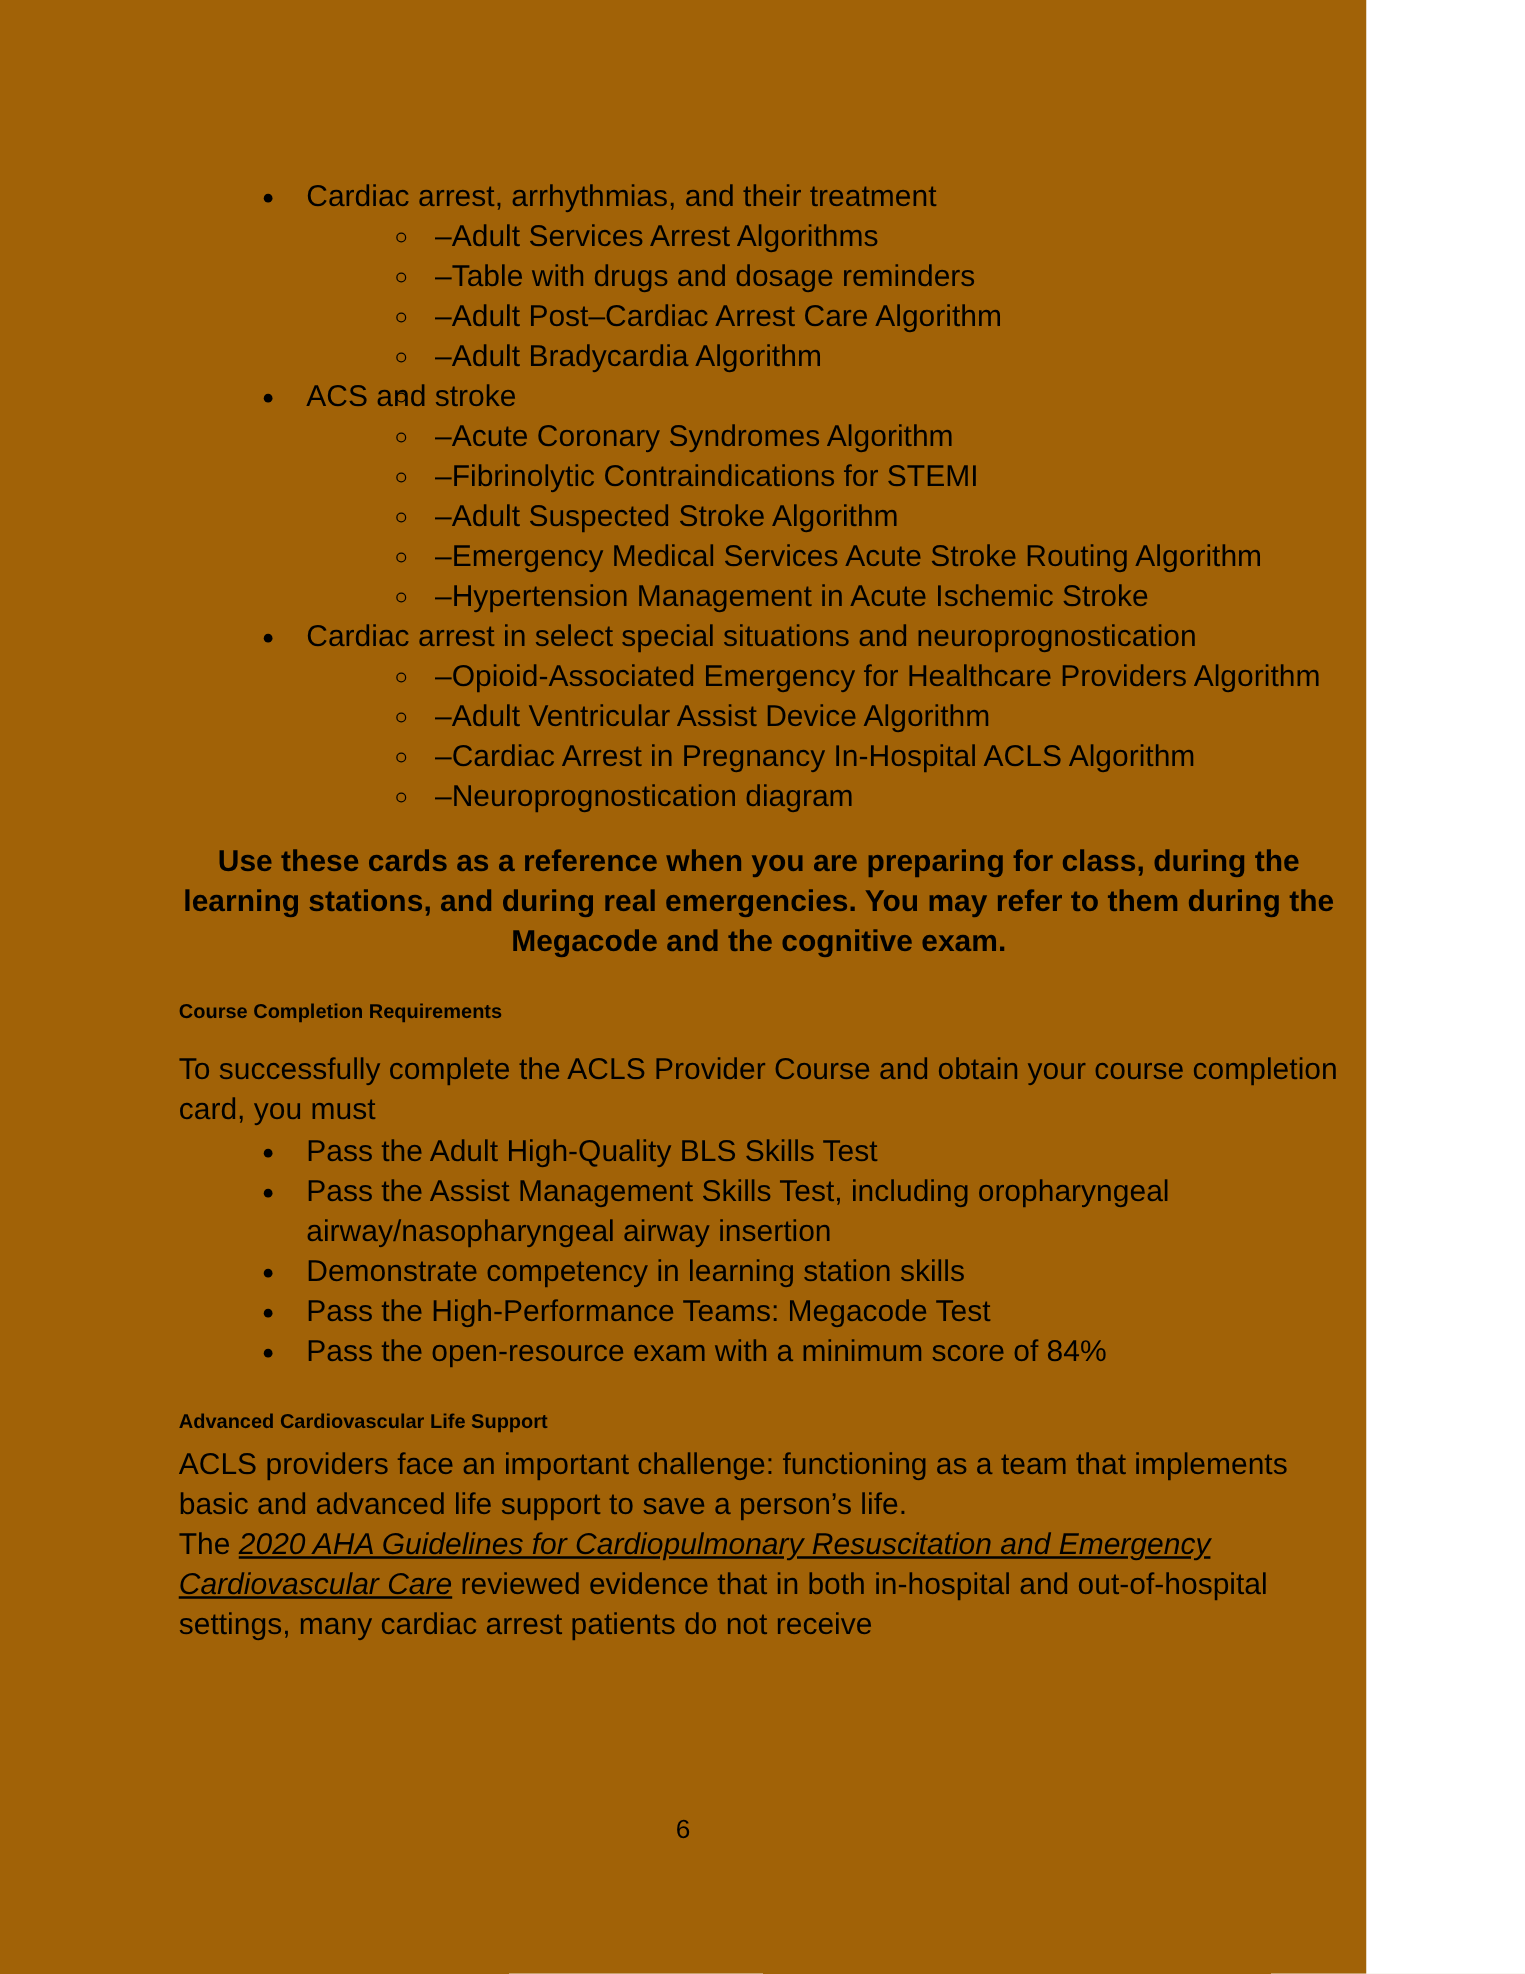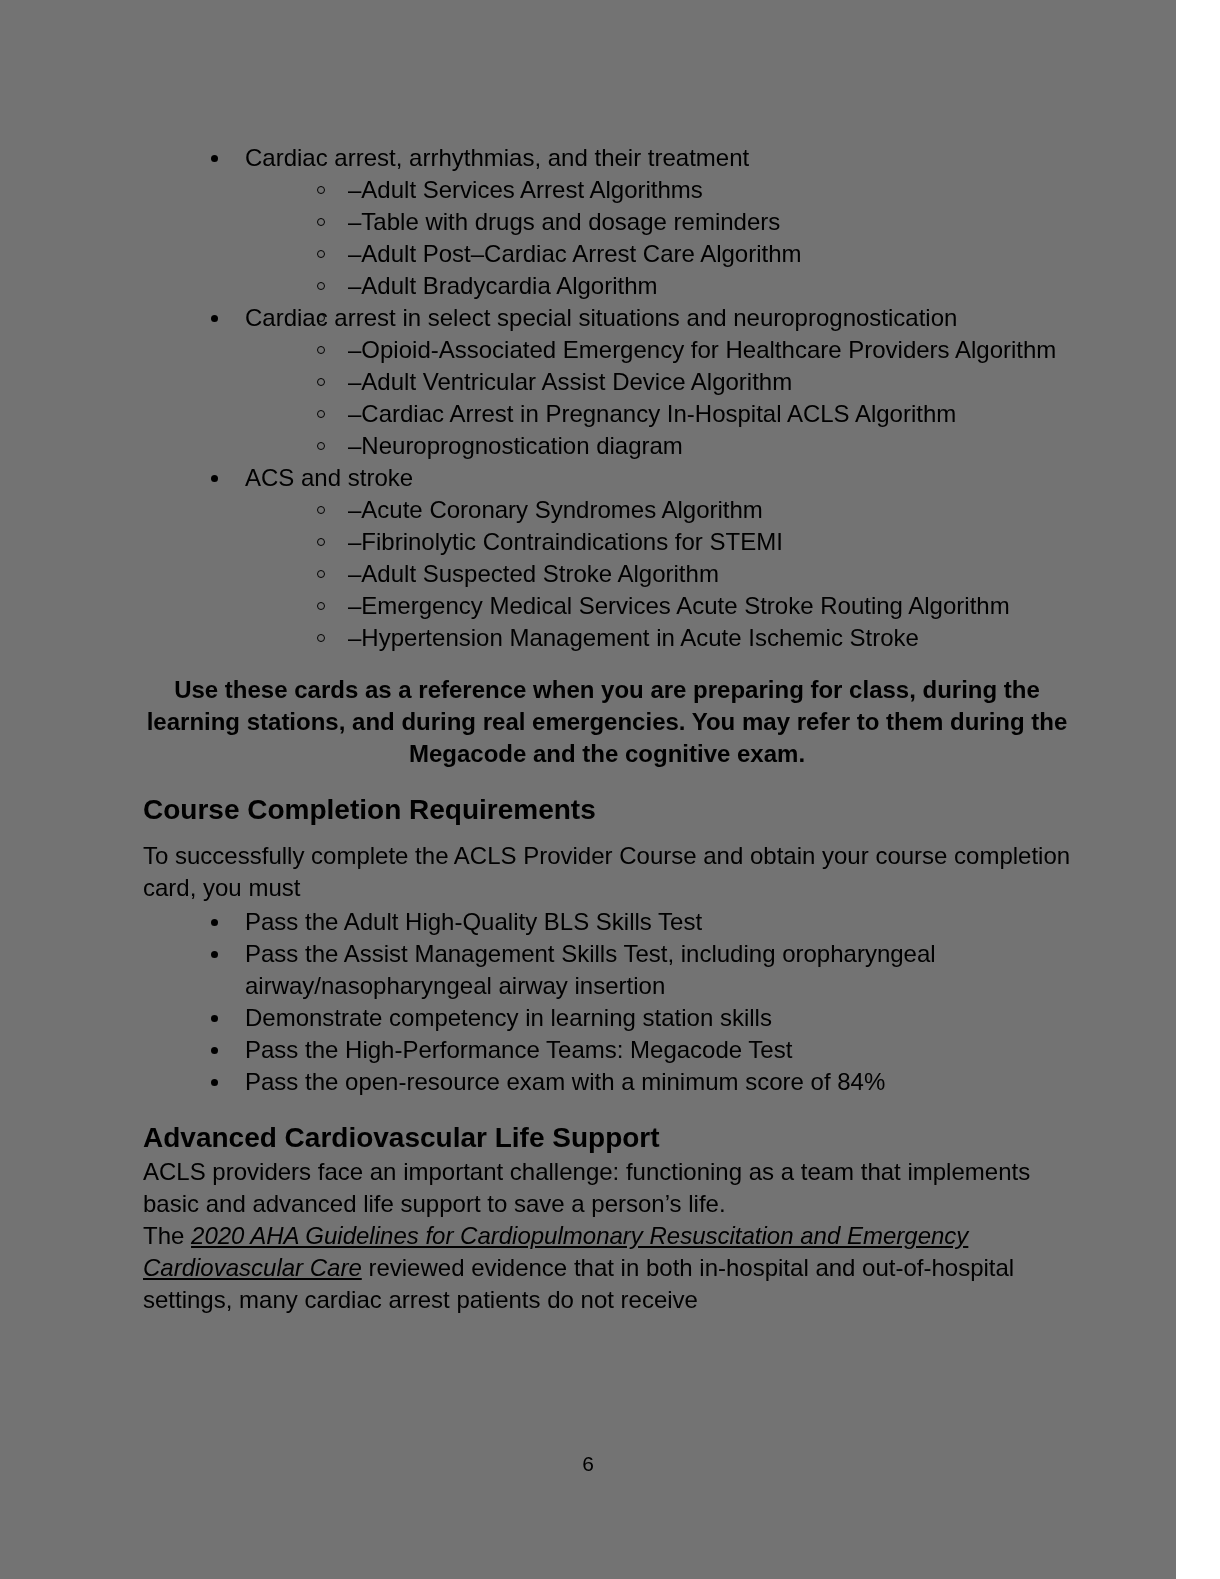--- a/index.html
+++ b/index.html
@@ -3,23 +3,23 @@
 <meta charset="utf-8">
 <style>
   * { margin: 0; padding: 0; box-sizing: border-box; }
   html, body { background: #ffffff; }
   body {
     font-family: "Liberation Sans", "DejaVu Sans", sans-serif;
     color: #000000;
   }
   .page {
     position: relative;
-    width: 1176px;
+    width: 1093px;
     height: 1579px;
-    background: #737373;
+    background: #a16207;
     overflow: hidden;
   }
   .content {
     position: absolute;
     left: 143px;
     top: 142px;
     width: 928px;
     font-size: 24px;
     line-height: 32px;
   }
@@ -53,21 +53,21 @@
     border-radius: 50%;
     background: transparent;
   }
   .note {
     margin-top: 20px;
     font-weight: bold;
     text-align: center;
   }
   h2 {
     margin-top: 24px;
-    font-size: 28px;
+    font-size: 16px;
     line-height: 32px;
     font-weight: bold;
   }
   .intro { margin-top: 14px; }
   .reqs { margin-top: 2px; }
   .final { margin-top: 2px; }
   .final em { font-style: italic; text-decoration: underline; }
   .pageno {
     position: absolute;
     left: 0;
@@ -91,37 +91,37 @@
         <ul class="sub">
           <li><span class="circ"></span><span>–Adult Services Arrest Algorithms</span></li>
           <li><span class="circ"></span><span>–Table with drugs and dosage reminders</span></li>
           <li><span class="circ"></span><span>–Adult Post–Cardiac Arrest Care Algorithm</span></li>
           <li><span class="circ"></span><span>–Adult Bradycardia Algorithm</span></li>
           <li><span class="circ"></span></li>
         </ul>
       </li>
       <li>
         <span class="dot"></span>
-        <div>Cardiac arrest in select special situations and neuroprognostication</div>
-        <ul class="sub">
-          <li><span class="circ"></span><span>–Opioid-Associated Emergency for Healthcare Providers Algorithm</span></li>
-          <li><span class="circ"></span><span>–Adult Ventricular Assist Device Algorithm</span></li>
-          <li><span class="circ"></span><span>–Cardiac Arrest in Pregnancy In-Hospital ACLS Algorithm</span></li>
-          <li><span class="circ"></span><span>–Neuroprognostication diagram</span></li>
-        </ul>
-      </li>
-      <li>
-        <span class="dot"></span>
         <div>ACS and stroke</div>
         <ul class="sub">
           <li><span class="circ"></span><span>–Acute Coronary Syndromes Algorithm</span></li>
           <li><span class="circ"></span><span>–Fibrinolytic Contraindications for STEMI</span></li>
           <li><span class="circ"></span><span>–Adult Suspected Stroke Algorithm</span></li>
           <li><span class="circ"></span><span>–Emergency Medical Services Acute Stroke Routing Algorithm</span></li>
           <li><span class="circ"></span><span>–Hypertension Management in Acute Ischemic Stroke</span></li>
+        </ul>
+      </li>
+      <li>
+        <span class="dot"></span>
+        <div>Cardiac arrest in select special situations and neuroprognostication</div>
+        <ul class="sub">
+          <li><span class="circ"></span><span>–Opioid-Associated Emergency for Healthcare Providers Algorithm</span></li>
+          <li><span class="circ"></span><span>–Adult Ventricular Assist Device Algorithm</span></li>
+          <li><span class="circ"></span><span>–Cardiac Arrest in Pregnancy In-Hospital ACLS Algorithm</span></li>
+          <li><span class="circ"></span><span>–Neuroprognostication diagram</span></li>
         </ul>
       </li>
     </ul>
 
     <p class="note">Use these cards as a reference when you are preparing for class, during the learning stations, and during real emergencies. You may refer to them during the Megacode and the cognitive exam.</p>
 
     <h2>Course Completion Requirements</h2>
 
     <p class="intro">To successfully complete the ACLS Provider Course and obtain your course completion card, you must</p>
 

